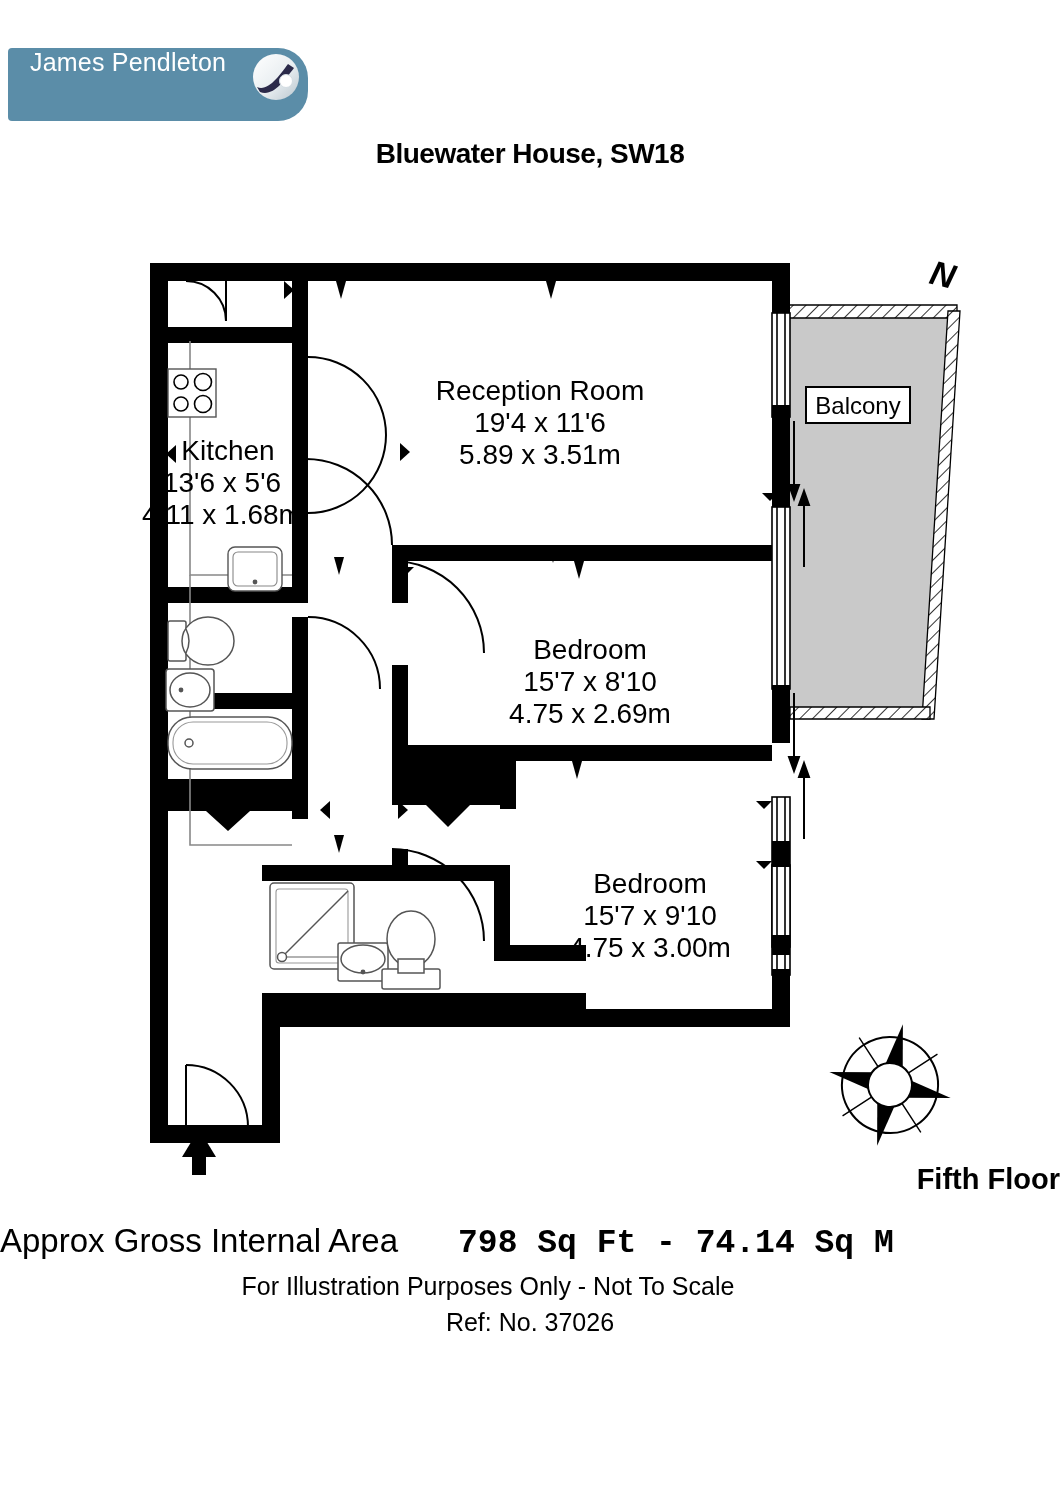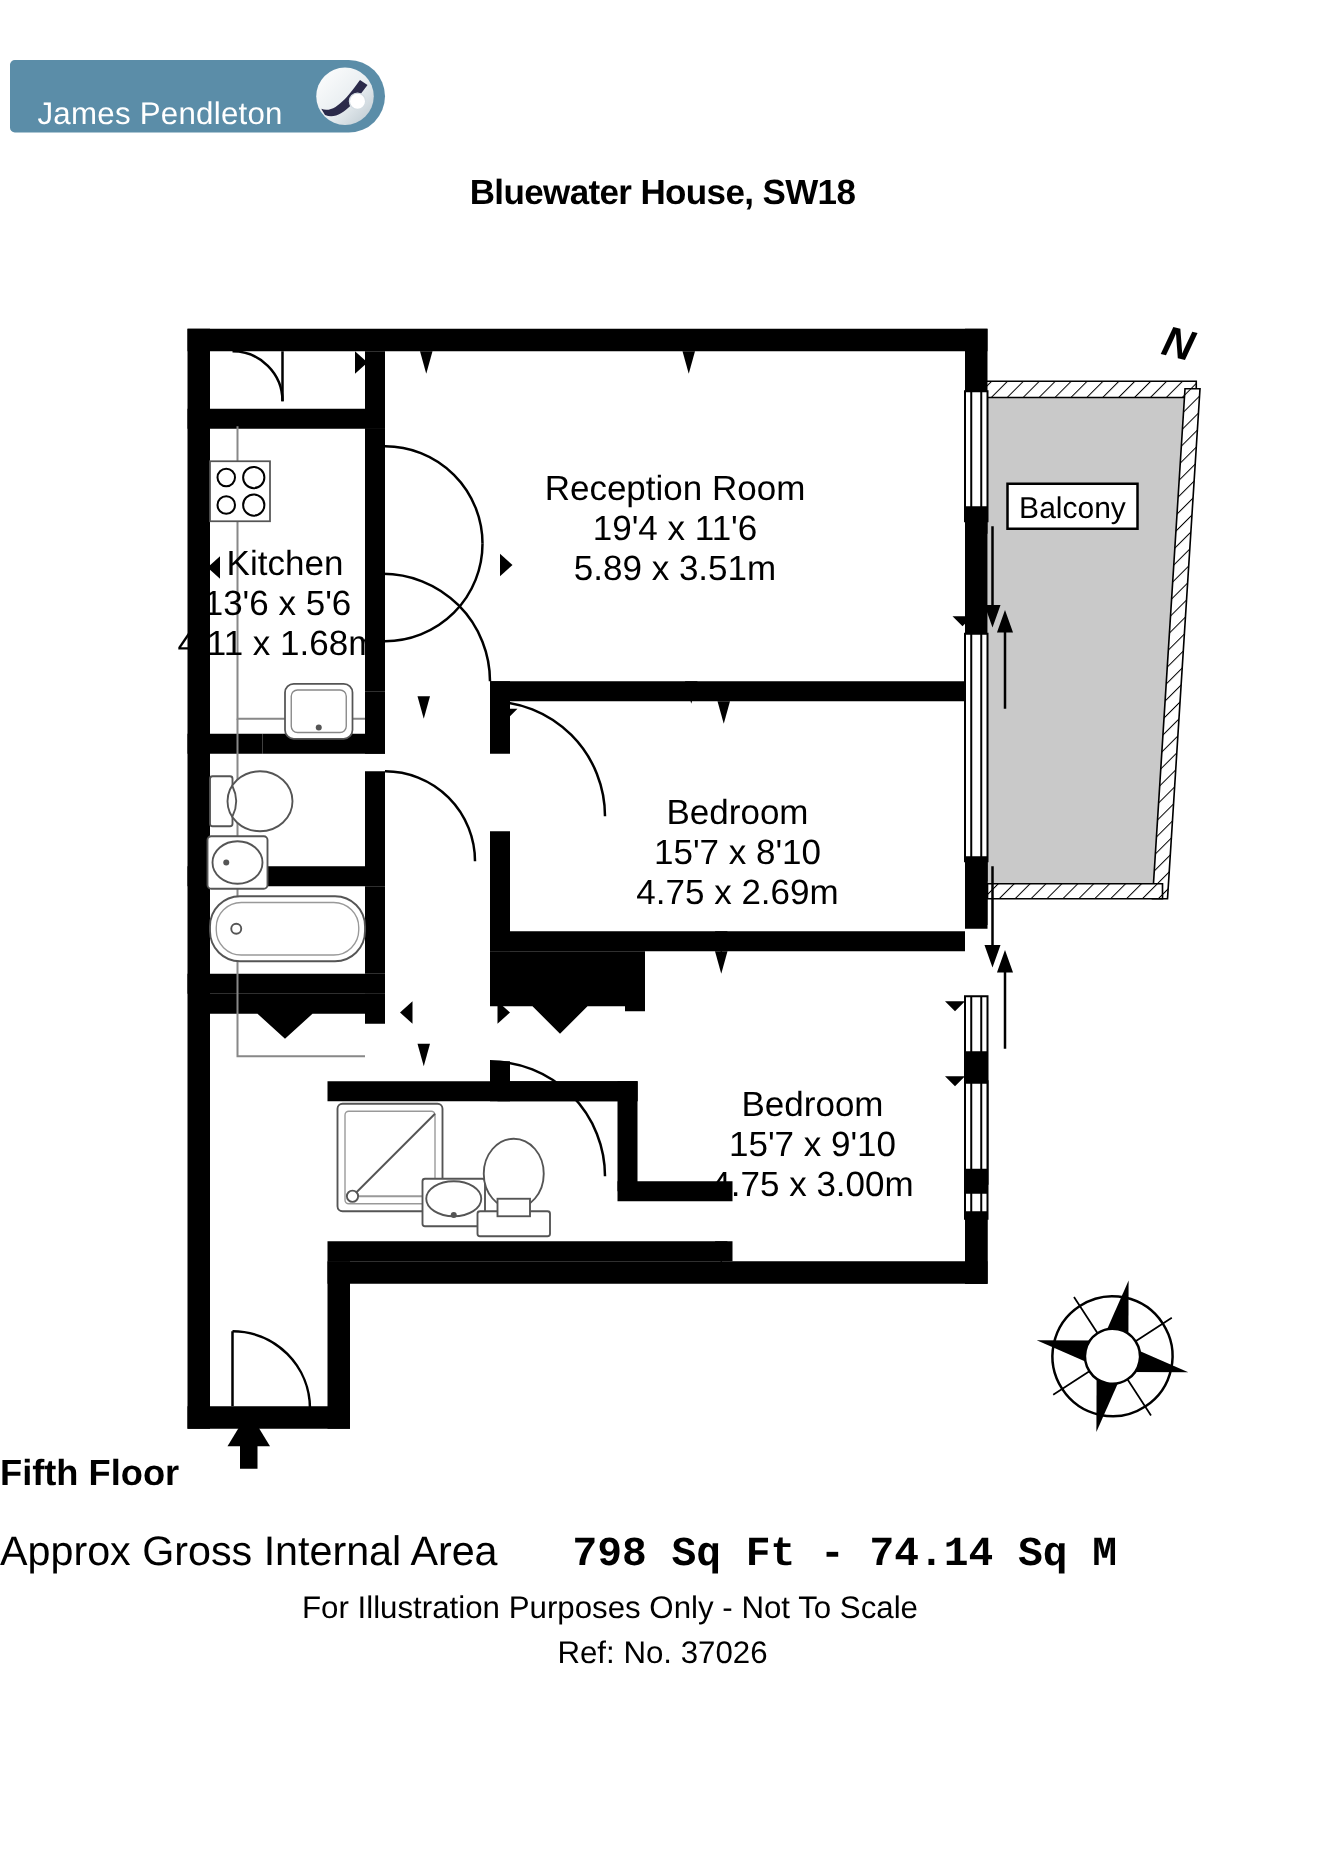--- a/index.html
+++ b/index.html
@@ -1,35 +1,35 @@
 <!DOCTYPE html>
 <html><head>
 <meta charset="utf-8">
 <style>
   html,body{margin:0;padding:0;background:#ffffff;}
   body{width:1060px;height:1500px;position:relative;overflow:hidden;
        font-family:"Liberation Sans","DejaVu Sans",sans-serif;color:#000;}
 
   
-  #logo-banner{position:absolute;left:8px;top:48px;width:300px;height:58px;
-      background:#5b8da8;border-radius:4px 30px 30px 4px;display:flex;align-items:flex-end;}
+  #logo-banner{position:absolute;left:8px;top:48px;width:300px;height:73px;
+      background:#5b8da8;border-radius:4px 30px 30px 4px;display:flex;align-items:flex-start;}
   #logo-text{color:#ffffff;font-size:25px;padding-left:22px;letter-spacing:.2px;
       font-family:"Liberation Sans",sans-serif;font-weight:400;}
   #logo-mark{position:absolute;right:6px;top:3px;width:52px;height:52px;}
 
   
   #page-title{position:absolute;left:0;top:138px;width:1060px;text-align:center;
       font-size:28px;font-weight:bold;letter-spacing:-0.5px;}
 
   
   #plan-wrap{position:absolute;left:0;top:245px;width:1060px;height:930px;}
   #plan-svg{display:block;}
 
   
-  #floor-label{position:absolute;left:0;top:1163px;width:1060px;text-align:left;
+  #floor-label{position:absolute;left:0;top:1163px;width:1060px;text-align:right;
       font-size:29px;font-weight:bold;}
   #area-line{position:absolute;left:0;top:1222px;width:1060px;
       display:flex;align-items:baseline;gap:60px;}
   #area-label{font-size:33px;}
   #area-value{font-size:33px;font-weight:bold;font-family:Liberation Mono, monospace;}
   #disclaimer{position:absolute;left:0;top:1272px;width:976px;text-align:center;font-size:25px;}
   #ref-line{position:absolute;left:0;top:1308px;width:1060px;text-align:center;font-size:25px;}
 
   .rmlabel{font-family:"Liberation Sans",sans-serif;text-anchor:middle;}
 </style>

